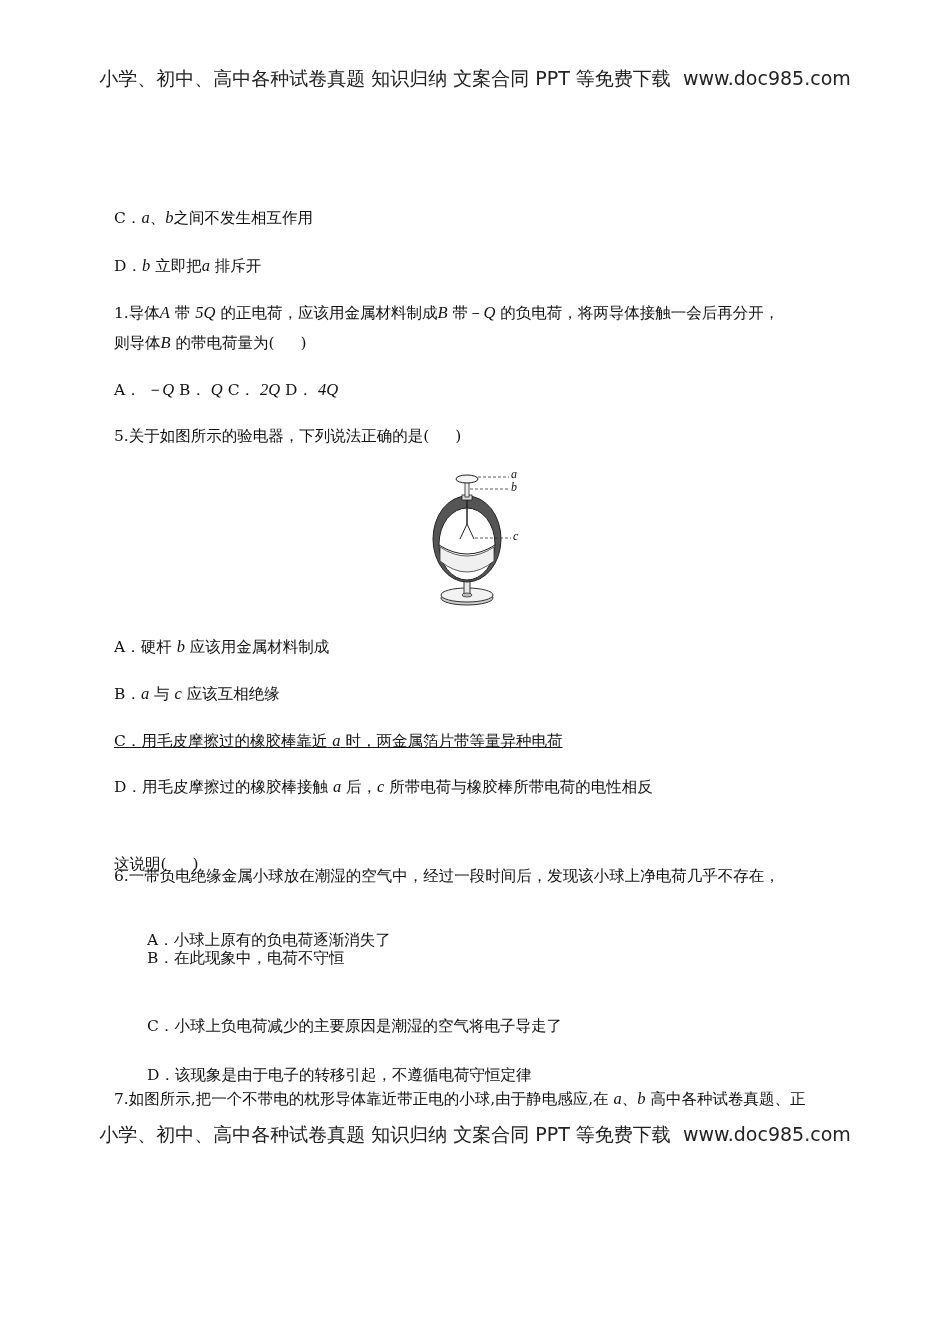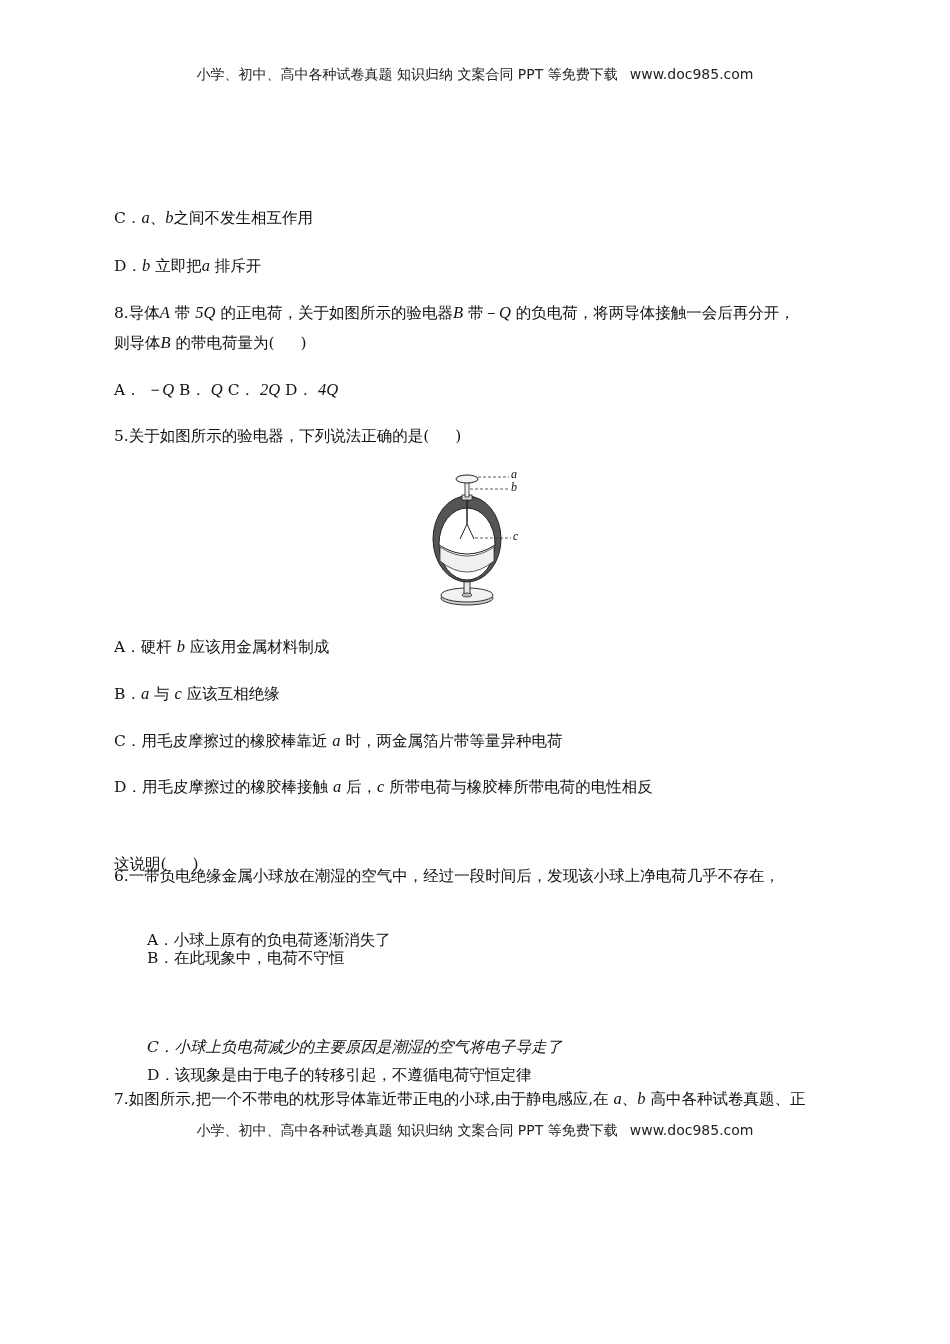--- a/index.html
+++ b/index.html
@@ -1,19 +1,19 @@
 <!DOCTYPE html>
 <html><head>
 <meta charset="utf-8">
 <style>
   html, body { margin: 0; padding: 0; background: #ffffff; }
   body { width: 950px; height: 1344px; position: relative; overflow: hidden;
          font-family: "DejaVu Serif", "Liberation Serif", serif; color: #111; }
   .banner { position: absolute; left: 0; width: 950px; text-align: center;
-            font-family: "DejaVu Sans", "Liberation Sans", sans-serif; font-size: 14px;
+            font-family: "DejaVu Sans", "Liberation Sans", sans-serif; font-size: 19px;
             color: #222; letter-spacing: 0px; }
   .banner .url { margin-left: 12px; }
   .line { position: absolute; left: 114px; font-size: 15.5px; line-height: 20px; white-space: nowrap; color: #111; }
   .line.indent { left: 147px; }
   i.v { font-style: italic; font-family: "Liberation Serif", "DejaVu Serif", serif; font-size: 16.5px; }
   .figure { position: absolute; left: 410px; top: 465px; width: 140px; height: 150px; }
   .paren-gap { display: inline-block; width: 26px; }
 </style>
 </head>
 <body>
@@ -23,21 +23,21 @@
 </div>
 
 <div class="line" style="top:208px;text-align:center;">
   <span>C．</span><i class="v">a</i><span>、</span><i class="v">b</i><span>之间不发生相互作用</span>
 </div>
 <div class="line" style="top:256px;">
   <span>D．</span><i class="v">b</i> <span>立即把</span><i class="v">a</i> <span>排斥开</span>
 </div>
 
 <div class="line" style="top:303px;">
-  <span>8.导体</span><i class="v">A</i> <span>带</span> <i class="v">5Q</i> <span>的正电荷，关于如图所示的验电器</span><i class="v">B</i> <span>带－</span><i class="v">Q</i> <span>的负电荷，将两导体接触一会后再分开，</span>
+  <span>1.导体</span><i class="v">A</i> <span>带</span> <i class="v">5Q</i> <span>的正电荷，应该用金属材料制成</span><i class="v">B</i> <span>带－</span><i class="v">Q</i> <span>的负电荷，将两导体接触一会后再分开，</span>
 </div>
 <div class="line" style="top:333px;">
   <span>则导体</span><i class="v">B</i> <span>的带电荷量为(</span><span class="paren-gap"></span><span>)</span>
 </div>
 <div class="line" style="top:380px;">
   <span>A．</span> <i class="v">－Q</i>
   <span>B．</span> <i class="v">Q</i>
   <span>C．</span> <i class="v">2Q</i>
   <span>D．</span> <i class="v">4Q</i>
 </div>
@@ -80,40 +80,40 @@
   <span style="position:absolute; left:101px; top:15px; font-style:italic; font-family:'Liberation Serif',serif; font-size:12px;">b</span>
   <span style="position:absolute; left:103px; top:64px; font-style:italic; font-family:'Liberation Serif',serif; font-size:12px;">c</span>
 </div>
 
 <div class="line" style="top:637px;">
   <span>A．</span><span>硬杆</span> <i class="v">b</i> <span>应该用金属材料制成</span>
 </div>
 <div class="line" style="top:684px;">
   <span>B．</span><i class="v">a</i> <span>与</span> <i class="v">c</i> <span>应该互相绝缘</span>
 </div>
-<div class="line" style="top:731px;">
+<div class="line" style="top:731px;text-decoration:underline;">
   <span>C．</span><span>用毛皮摩擦过的橡胶棒靠近</span> <i class="v">a</i> <span>时，两金属箔片带等量异种电荷</span>
 </div>
 <div class="line" style="top:777px;text-align:center;">
   <span>D．</span><span>用毛皮摩擦过的橡胶棒接触</span> <i class="v">a</i> <span>后，</span><i class="v">c</i> <span>所带电荷与橡胶棒所带电荷的电性相反</span>
 </div>
 
 <div class="line" style="top:866px;">
   <span>6.一带负电绝缘金属小球放在潮湿的空气中，经过一段时间后，发现该小球上净电荷几乎不存在，</span>
 </div>
 <div class="line" style="top:854px;text-align:center;">
   <span>这说明(</span><span class="paren-gap"></span><span>)</span>
 </div>
 <div class="line indent" style="top:930px;">
   <span>A．</span><span>小球上原有的负电荷逐渐消失了</span>
 </div>
 <div class="line indent" style="top:948px;">
   <span>B．</span><span>在此现象中，电荷不守恒</span>
 </div>
-<div class="line indent" style="top:1037px;font-style:italic;">
+<div class="line indent" style="top:1016px;">
   <span>C．</span><span>小球上负电荷减少的主要原因是潮湿的空气将电子导走了</span>
 </div>
 <div class="line indent" style="top:1041px;margin-top:24px;">
   <span>D．</span><span>该现象是由于电子的转移引起，不遵循电荷守恒定律</span>
 </div>
 
 <div class="line" style="top:1089px;">
   <span>7.如图所示,把一个不带电的枕形导体靠近带正电的小球,由于静电感应,在</span> <i class="v">a</i><span>、</span><i class="v">b</i> <span>高中各种试卷真题、正</span>
 </div>
 

